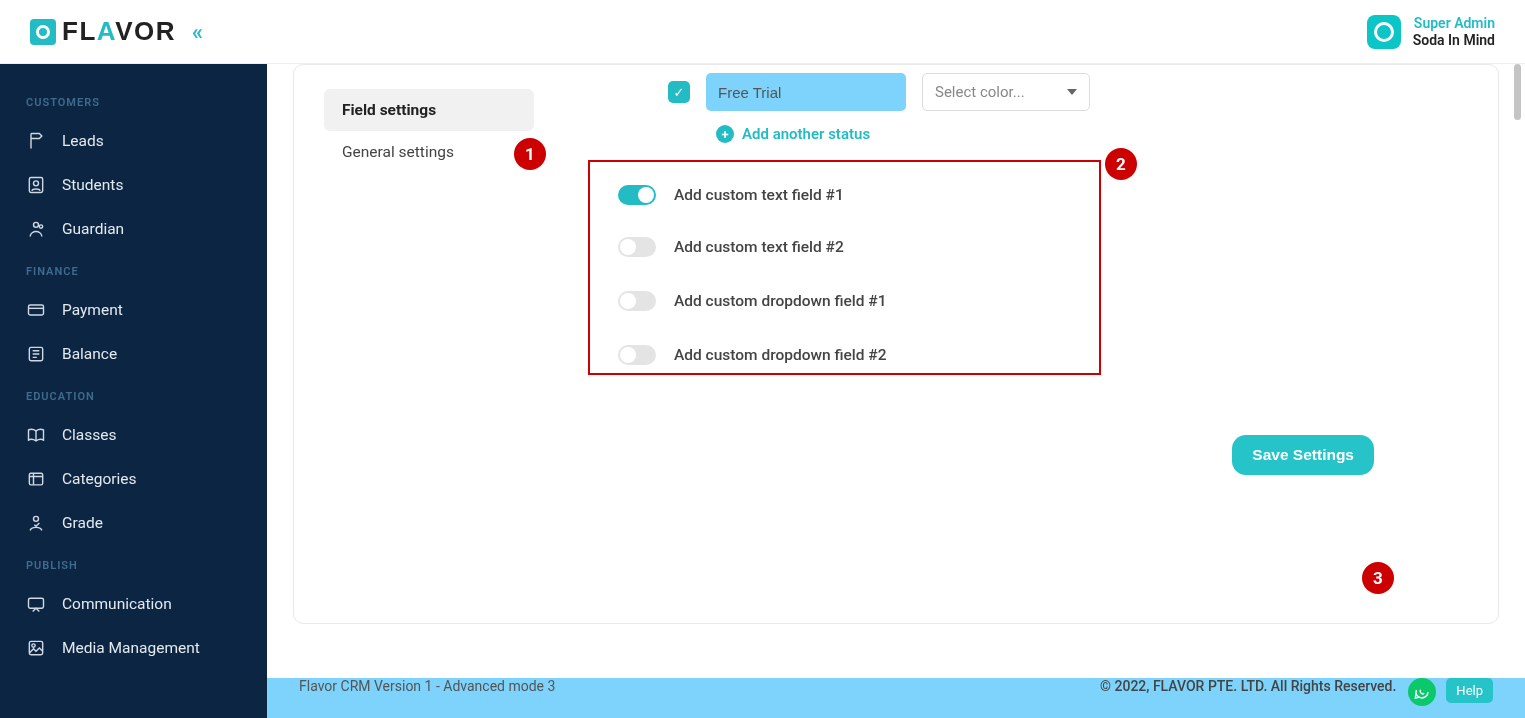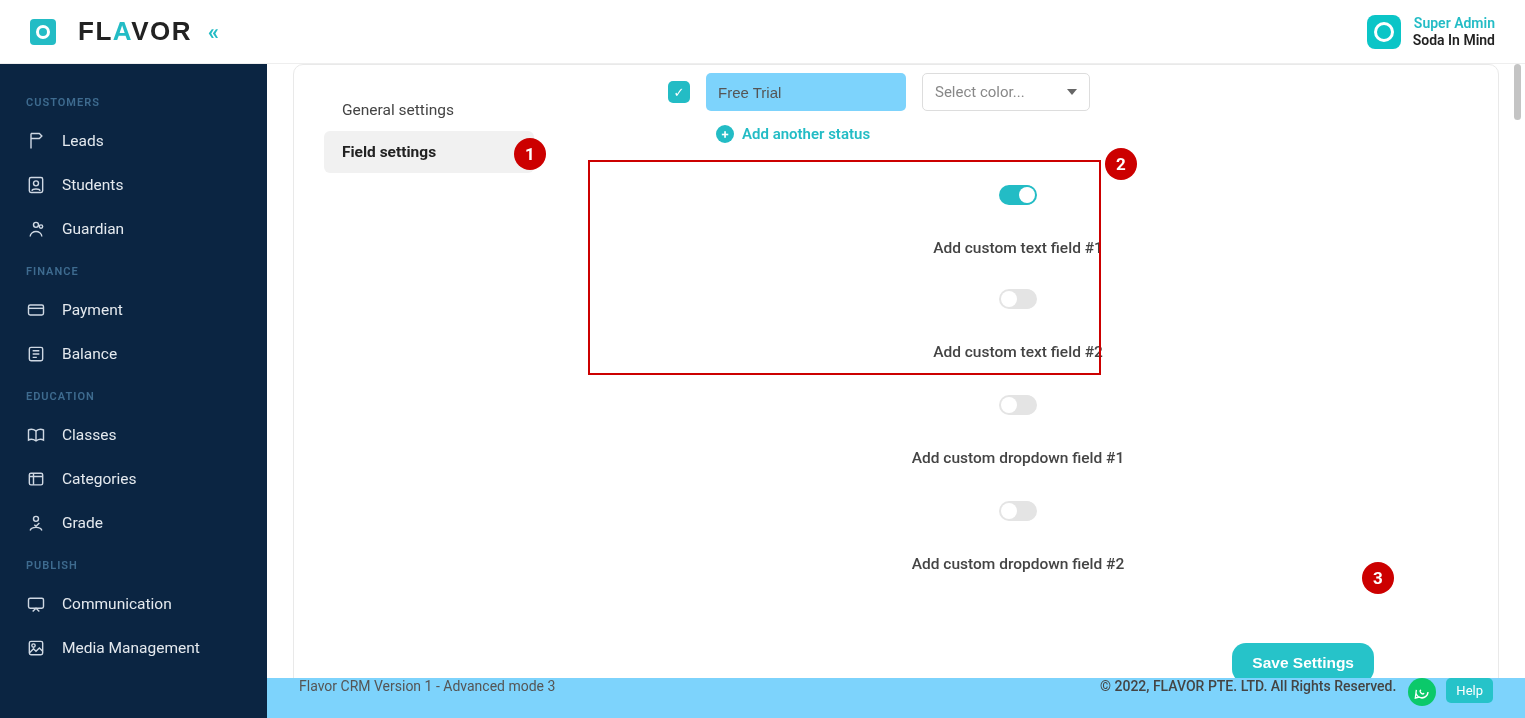--- a/index.html
+++ b/index.html
@@ -3,21 +3,21 @@
 <meta charset="utf-8">
 <style>
 * { box-sizing: border-box; margin: 0; padding: 0; }
 body { font-family: -apple-system, BlinkMacSystemFont, "Segoe UI", Roboto, Arial, sans-serif; background:#fff; color:#3a3a3a; width:1525px; height:718px; overflow:hidden; position:relative; }
 
 
 .topbar { position:absolute; top:0; left:0; right:0; height:64px; background:#fff; border-bottom:1px solid #eee; display:flex; align-items:center; padding:0 30px; z-index:5; }
 .logo { display:flex; align-items:center; gap:6px; font-weight:800; font-size:26px; letter-spacing:1.5px; color:#222; }
 .logo-mark { width:26px; height:26px; background:#23bcc5; border-radius:4px; position:relative; }
 .logo-mark::after { content:""; position:absolute; inset:6px; border:3px solid #fff; border-radius:50%; }
-.logo-text { font-family: Arial, sans-serif; margin-left: 16px; }
+.logo-text { font-family: Arial, sans-serif; }
 .logo-text .accent { color:#23bcc5; }
 .collapse-btn { margin-left:16px; color:#23bcc5; font-size:22px; font-weight:bold; cursor:pointer; letter-spacing:-6px; }
 .topbar .spacer { flex:1; }
 .user-block { display:flex; align-items:center; gap:12px;text-align:right; }
 .user-icon { width:34px; height:34px; background:#0bc5c7; border-radius:8px; position:relative; }
 .user-icon::after { content:""; position:absolute; inset:7px; border:3px solid #fff; border-radius:50%; }
 .user-text { line-height:1.2; font-size:14px; }
 .user-role { color:#23bcc5; font-weight:600; }
 .user-name { color:#222; font-weight:600; }
 
@@ -41,21 +41,21 @@
 .content { margin-left:310px; margin-right:80px; padding-top:0; position:relative; }
 .status-row { display:flex; align-items:center; gap:16px; padding:8px 0 0 64px; }
 .checkbox { width:22px; height:22px; background:#23bcc5; border-radius:5px; display:inline-flex; align-items:center; justify-content:center; color:#fff; font-size:13px; }
 .status-input { width:200px; height:38px; background:#7dd3fc; border:none; border-radius:5px; padding:0 12px; font-size:15px; color:#555; }
 .color-select { width:168px; height:38px; border:1px solid #ddd; border-radius:5px; padding:0 30px 0 12px; font-size:15px; color:#888; display:flex; align-items:center; position:relative; cursor:pointer; }
 .color-select::after { content:""; position:absolute; right:12px; top:15px; border-left:5px solid transparent; border-right:5px solid transparent; border-top:6px solid #666; }
 .add-status { display:flex; align-items:center; gap:8px; color:#23bcc5; font-weight:600; font-size:15px; padding:14px 0 0 112px; cursor:pointer; }
 .add-status .plus { width:18px; height:18px; background:#23bcc5; color:#fff; border-radius:50%; display:inline-flex; align-items:center; justify-content:center; font-size:13px; }
 
 .field-block { padding:32px 0 0 14px; }
-.field-row { display:flex; align-items:center; gap:34px; padding:10px 0;flex-direction:column; }
+.field-row { display:flex; align-items:center; gap:18px; padding:10px 0; }
 .toggle { width:38px; height:20px; border-radius:11px; position:relative; cursor:pointer; }
 .toggle::after { content:""; position:absolute; top:2px; width:16px; height:16px; background:#fff; border-radius:50%; transition:left .15s; }
 .toggle.on { background:#23bcc5; }
 .toggle.on::after { left:20px; }
 .toggle.off { background:#e4e4e4; }
 .toggle.off::after { left:2px; }
 .field-label { font-size:15.5px; color:#444; font-weight:500; }
 
 .label-block { padding:4px 0 10px 56px; }
 .label-block .lbl { font-size:14px; color:#555; padding-bottom:8px; }
@@ -201,22 +201,22 @@
         </svg>
       </span>
     <span>Media Management</span>
   </div>
 </div>
 
 <div class="main">
   <div class="card">
 
     <div class="settings-nav">
+      <div class="s-item active">Field settings</div>
       <div class="s-item">General settings</div>
-      <div class="s-item active">Field settings</div>
     </div>
 
     <div class="content">
       <div class="status-row">
         <span class="checkbox">✓</span>
         <input class="status-input" value="Free Trial" style="">
         <div class="color-select">
           <span>Select color...</span>
         </div>
       </div>

